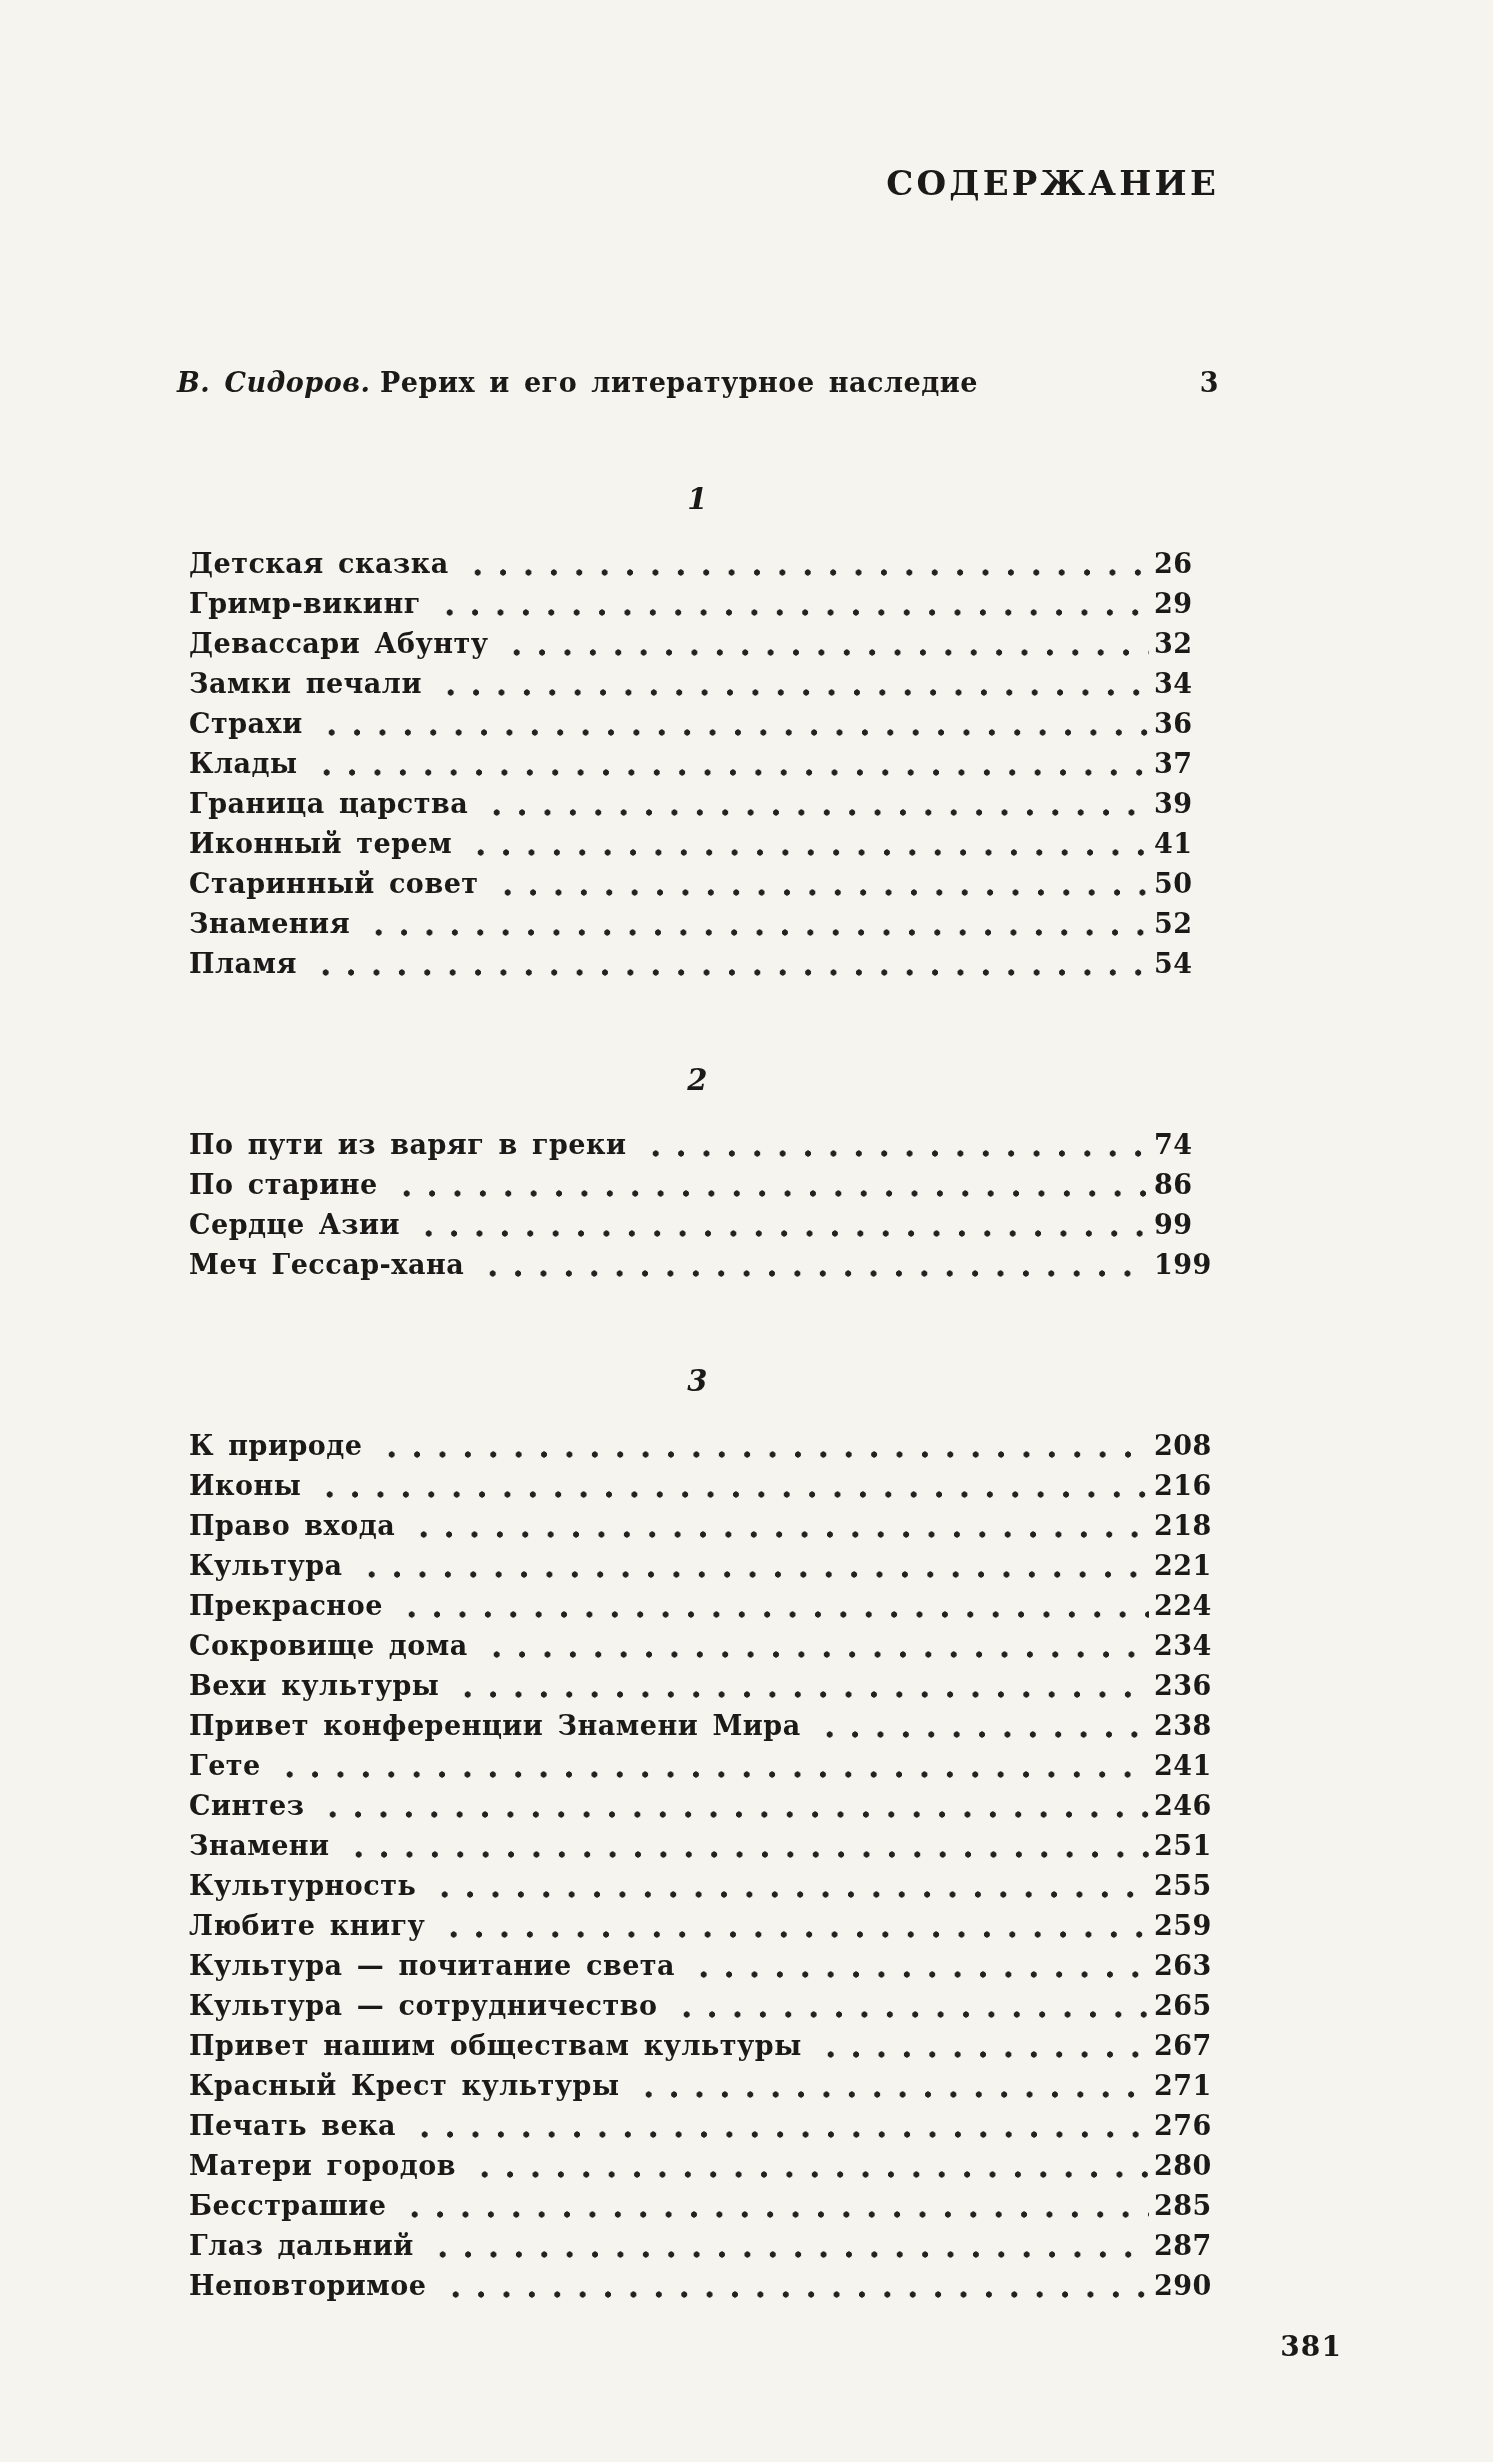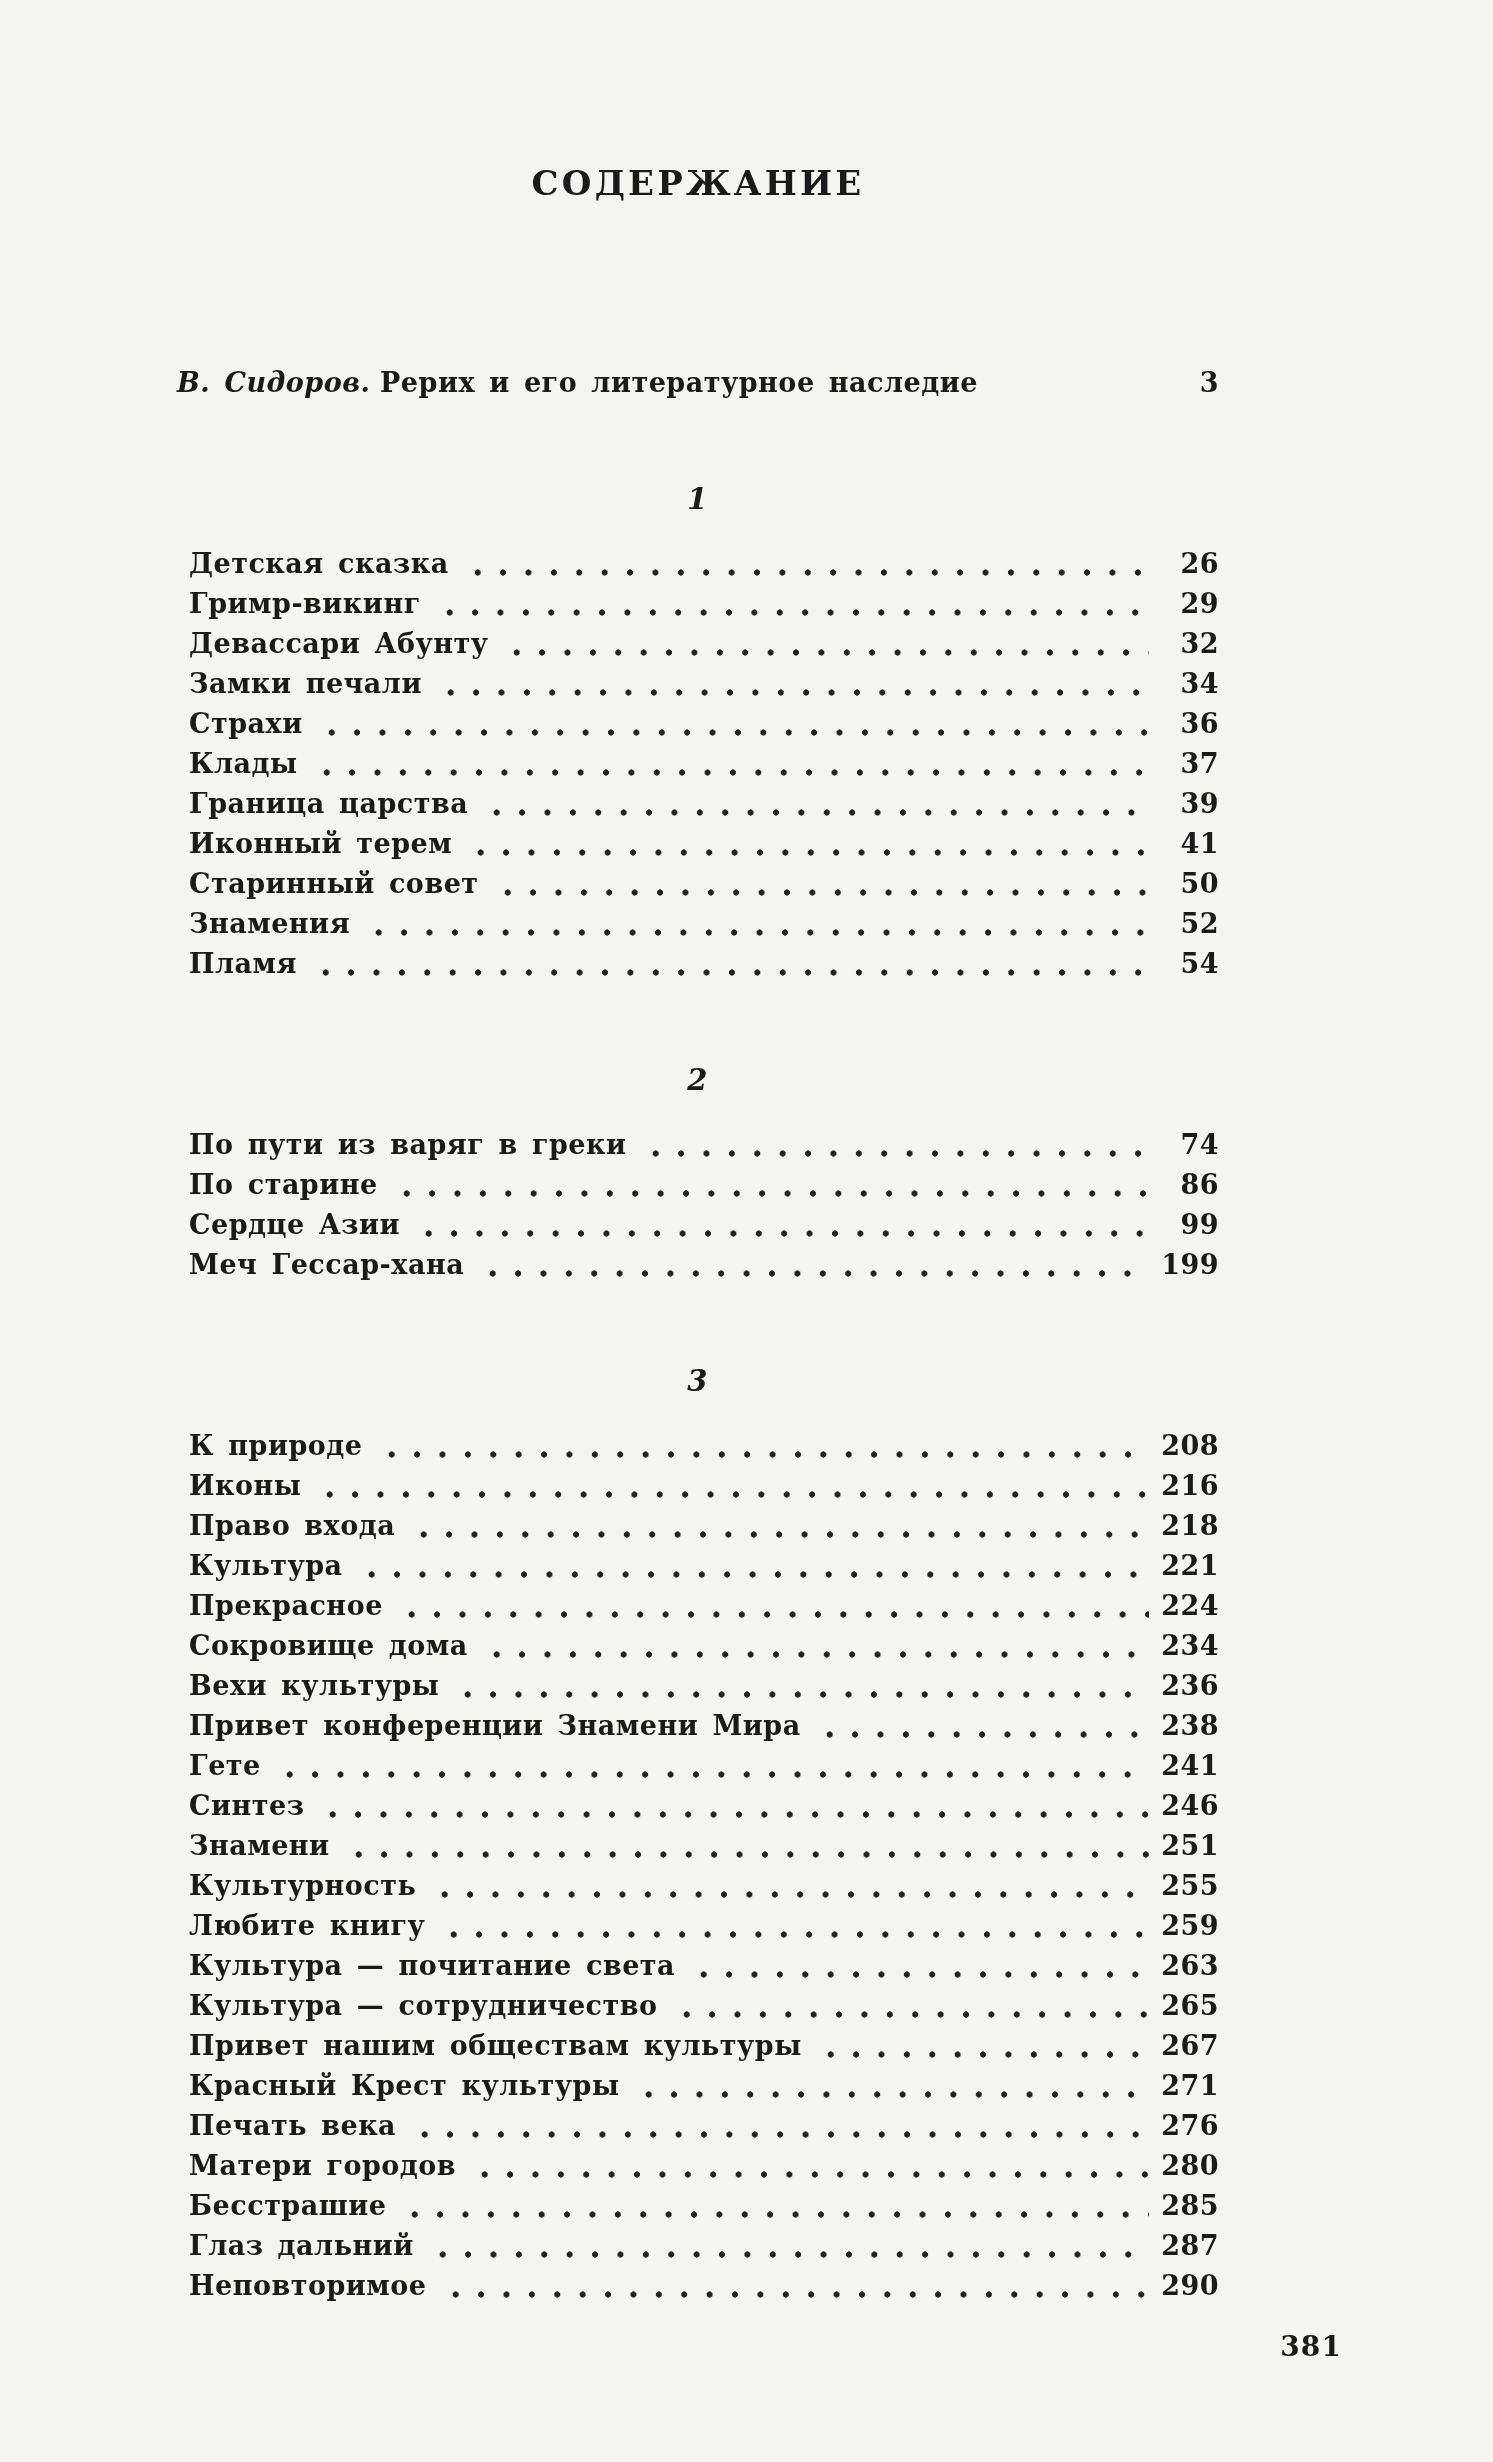--- a/index.html
+++ b/index.html
@@ -21,21 +21,21 @@
     overflow: hidden;
   }
   .content {
     position: absolute;
     left: 177px;
     top: 162px;
     width: 1042px;
   }
   .title {
     margin: 0 0 158px 0;
-    text-align: center;
+    text-align: right;
     font-size: 34px;
     line-height: 43px;
     letter-spacing: 3.2px;
     font-weight: 700;
   }
   .intro-row {
     display: flex;
     align-items: flex-end;
     font-size: 27px;
     line-height: 40px;
@@ -82,21 +82,20 @@
     flex: 1 1 auto;
     margin: 0 5.4px 0 16px;
     background-image: radial-gradient(circle, #242220 2.7px, rgba(0,0,0,0) 3.2px);
     background-size: 25.4px 6.5px;
     background-repeat: repeat-x;
     background-position: left 0 bottom 8.7px;
   }
   .entry-page {
     flex: 0 0 65px;
     width: 65px;
-    text-align: right;
   }
   .folio {
     position: absolute;
     top: 2331px;
     right: 152px;
     font-size: 28px;
     line-height: 32px;
     letter-spacing: 1.1px;
   }
 </style>

